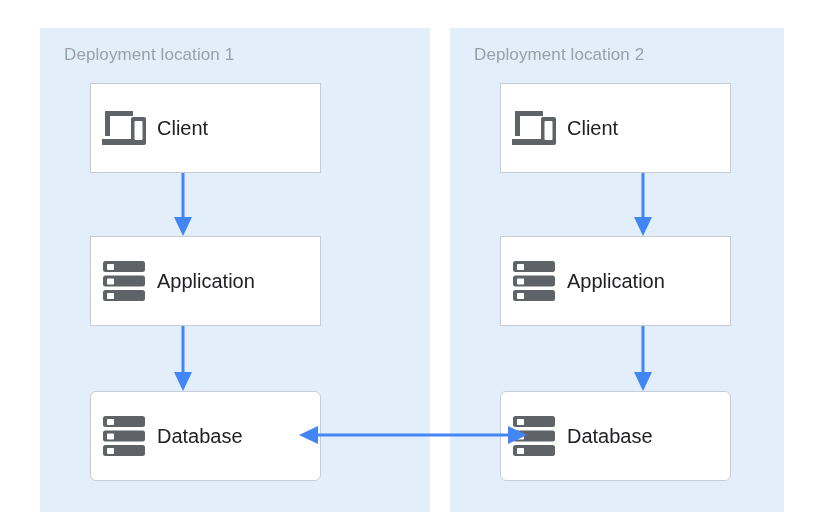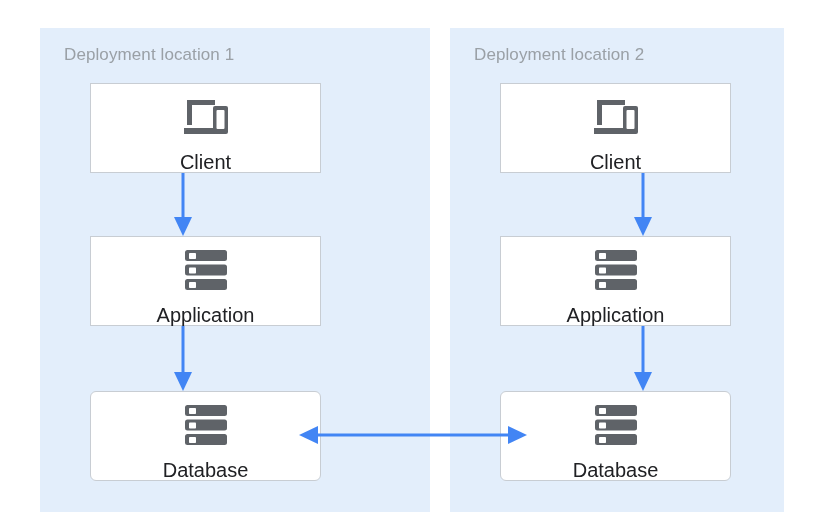--- a/index.html
+++ b/index.html
@@ -41,21 +41,21 @@
     white-space: nowrap;
   }
 
   
   .node {
     position: absolute;
     background: #ffffff;
     border: 1px solid #c8cdd3;
     box-sizing: border-box;
     display: flex;
-    flex-direction: column;
+    flex-direction: row;
     align-items: center;
     height: 90px;
   }
   .zone-1 .node { left: 50px; width: 231px; }
   .zone-2 .node { left: 50px; width: 231px; }
 
   .node-client { top: 55px; }
   .node-app    { top: 208px; }
   .node-db     { top: 363px; border-radius: 6px; }
 

